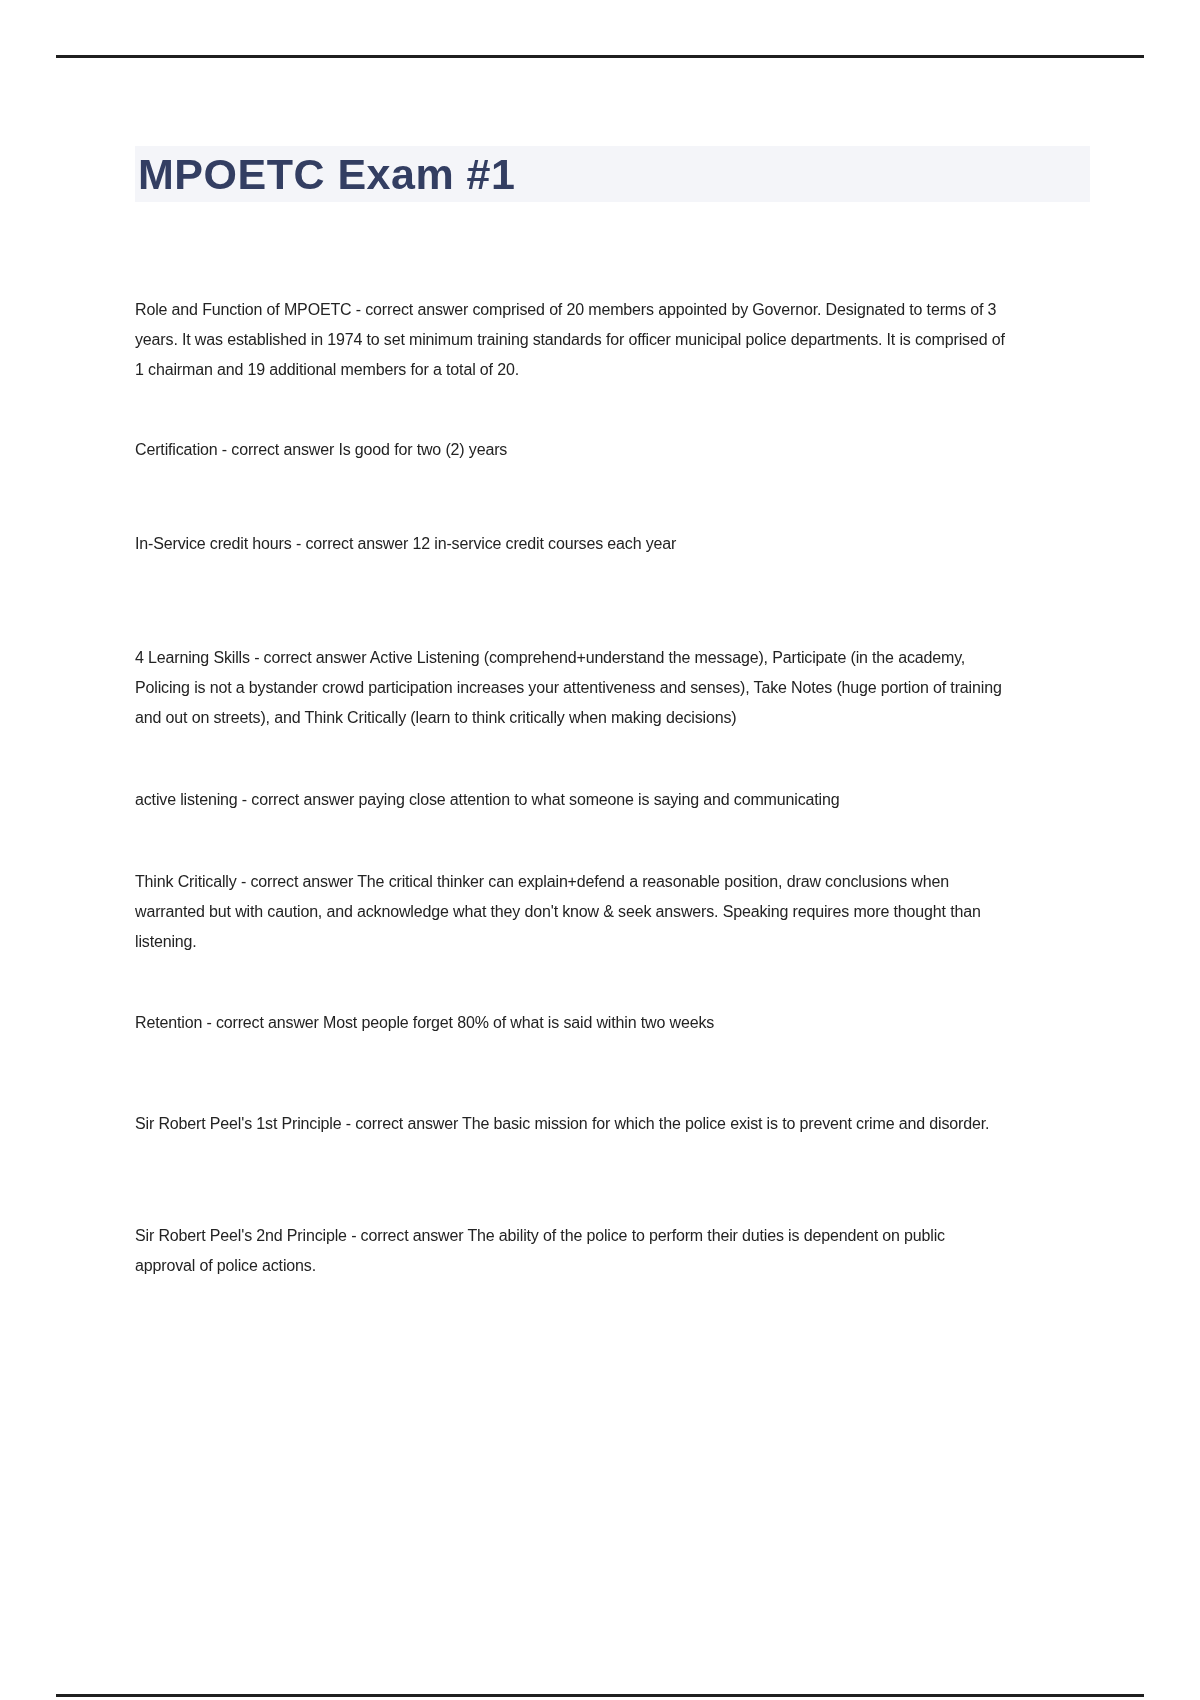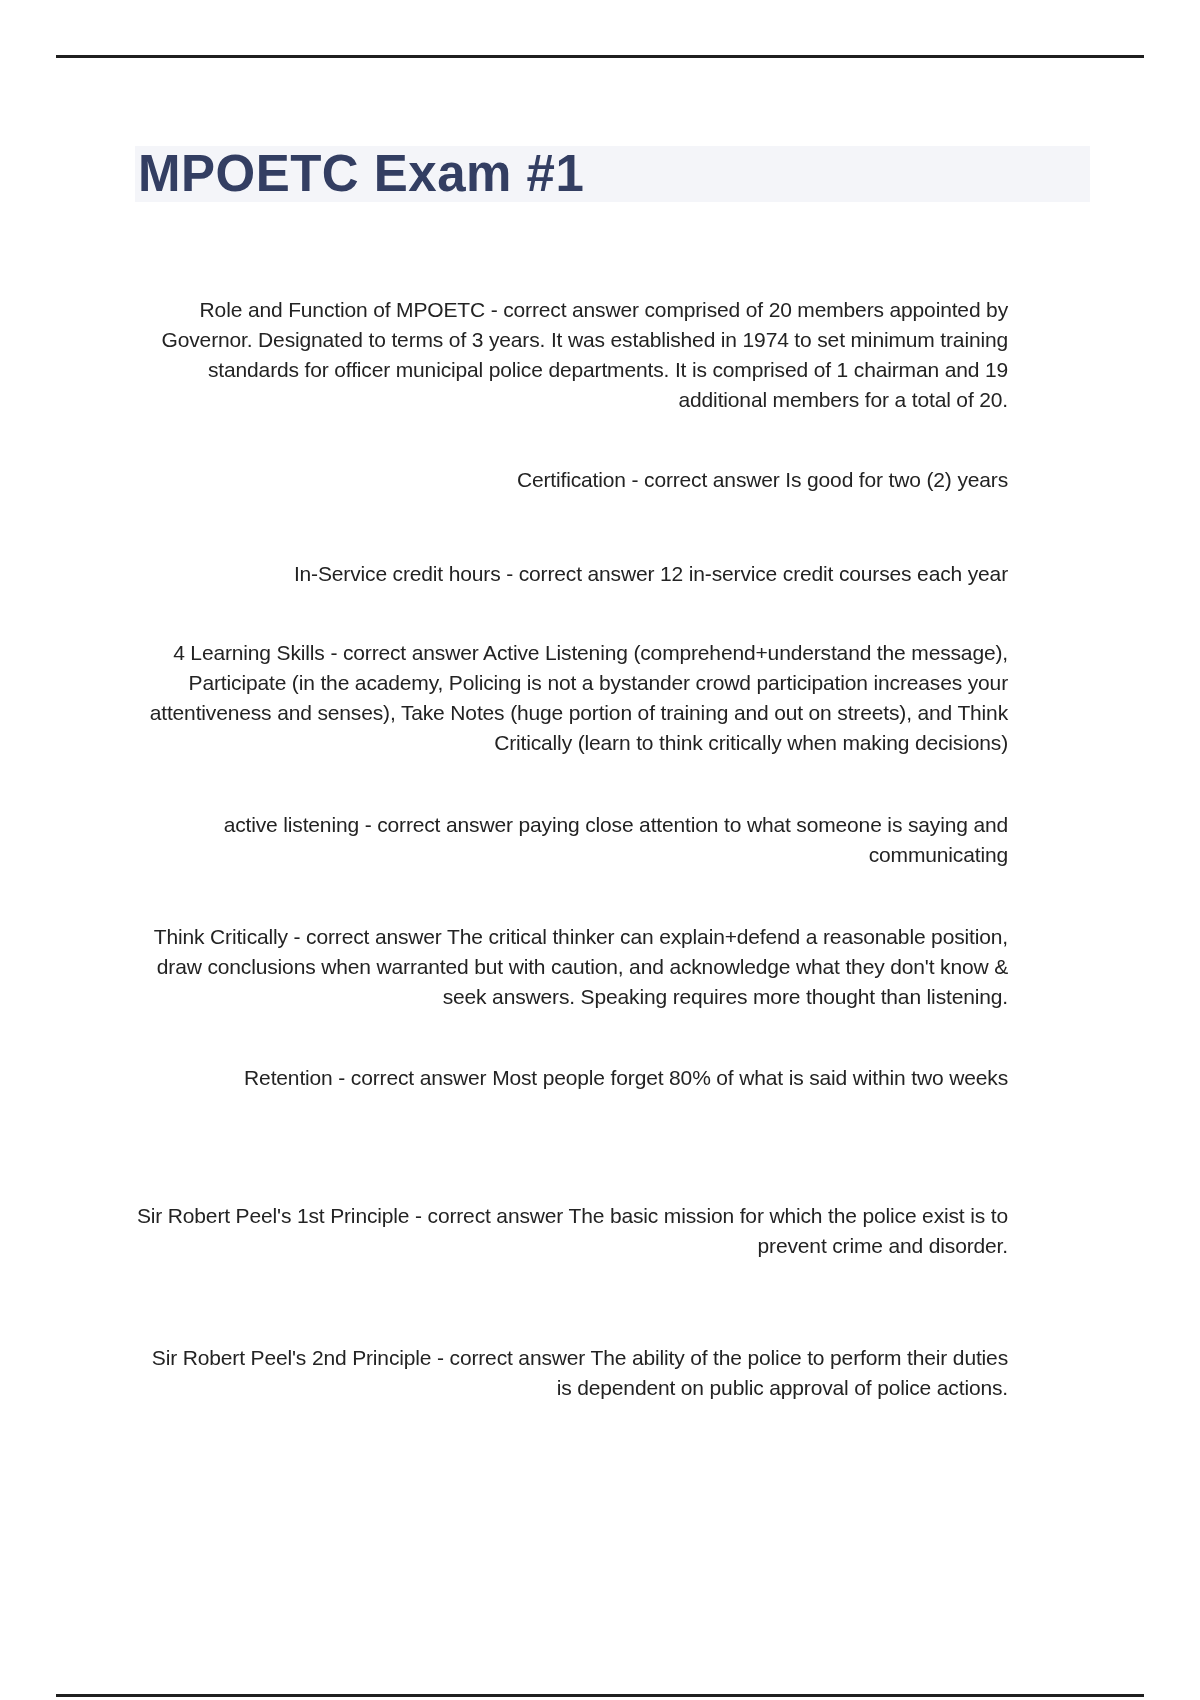--- a/index.html
+++ b/index.html
@@ -26,49 +26,49 @@
   .rule-bottom { top: 1694px; }
   .title {
     position: absolute;
     top: 146px;
     left: 135px;
     width: 955px;
     height: 56px;
     margin: 0;
     background: var(--title-highlight, #f4f5f9);
     color: var(--title-color, #333e62);
-    font-size: 51px;
+    font-size: 43px;
     font-weight: bold;
     line-height: 56px;
     letter-spacing: 0.5px;
     padding-left: 3px;
     box-sizing: border-box;
     white-space: nowrap;
   }
   .content {
     position: absolute;
     top: 295px;
     left: 135px;
     width: 873px;
   }
   .para {
     margin: 0;
     color: var(--body-color, #222222);
-    font-size: 21px;
+    font-size: 16px;
     line-height: 30px;
     letter-spacing: -0.15px;
-    text-align: right;
+    text-align: left;
   }
   .m50 { margin-bottom: 50px; }
   .m51 { margin-bottom: 51px; }
   .m52 { margin-bottom: 52px; }
   .m60 { margin-bottom: 64px; }
   .m61 { margin-bottom: 82px; }
-  .m83 { margin-bottom: 49px; }
-  .m84 { margin-bottom: 108px; }
+  .m83 { margin-bottom: 84px; }
+  .m84 { margin-bottom: 71px; }
 </style>
 </head>
 <body>
 
 <div class="page" style="--page-bg: #ffffff; --title-color: #333e62; --title-highlight: #f4f5f9; --body-color: #232323; --rule-color: #1f1f1f;">
   <div class="rule rule-top"></div>
 
   <h1 class="title">MPOETC Exam #1</h1>
 
   <main class="content">

